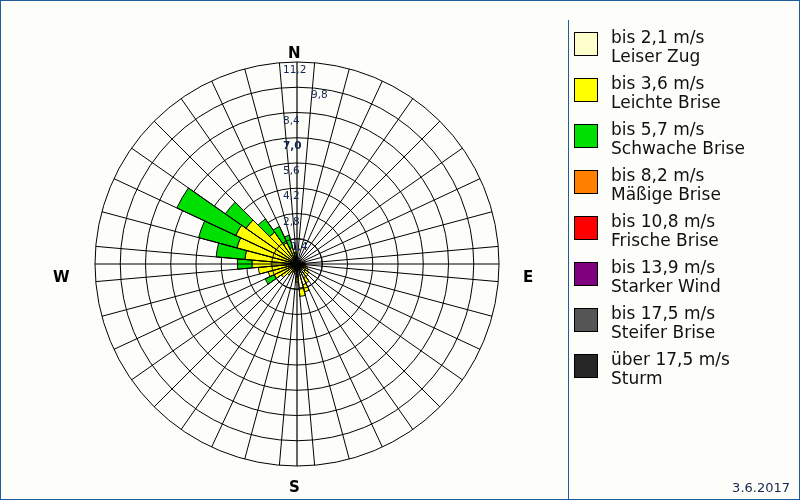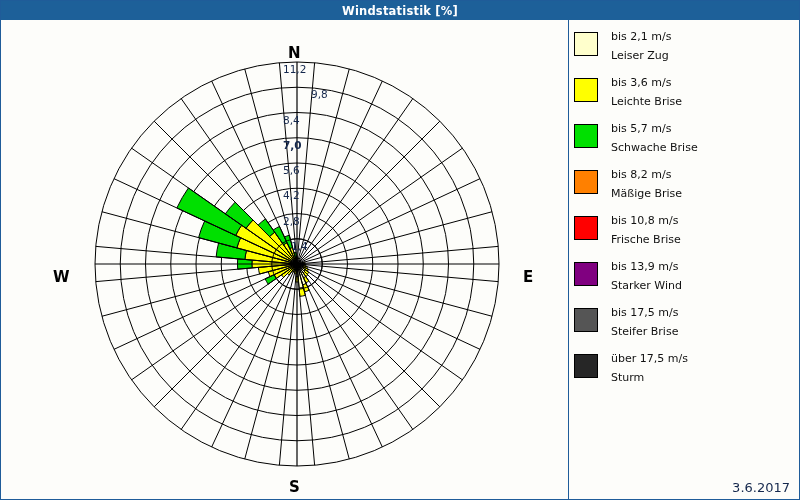--- a/index.html
+++ b/index.html
@@ -66,21 +66,21 @@
   }
   .leg-swatch {
     width: 24px; height: 24px;
     border: 1px solid #000000;
     margin-right: 13px;
     margin-top: 5px;
     flex: 0 0 auto;
   }
   .leg-text { line-height: 18.5px; padding-top: 1px; }
   .leg-l1, .leg-l2 {
-    font-size: 11px;
+    font-size: 17px;
     color: #111111;
     white-space: nowrap;
     display: block;
   }
   
   #vsep {
     position: absolute;
     left: 567px; top: 19px;
     width: 1px; height: 479px;
     background: #1f5c99;
@@ -90,23 +90,20 @@
     right: 9px; bottom: 4px;
     font-size: 13px;
     color: #15284d;
   }
 </style>
 </head>
 <body>
 
 <div id="app">
 
-  <div id="titlebar">
-    <span>Windstatistik [%]</span>
-  </div>
 
   <div id="plot">
     <svg id="rose" width="566" height="479" viewBox="0 0 566 479">
       <g id="grid-layer">
           <circle cx="295" cy="244" r="25.25" fill="#ffffff" stroke="#000000" stroke-width="1"></circle>
           <circle cx="295" cy="244" r="50.50" fill="none" stroke="#000000" stroke-width="1"></circle>
           <circle cx="295" cy="244" r="75.75" fill="none" stroke="#000000" stroke-width="1"></circle>
           <circle cx="295" cy="244" r="101.00" fill="none" stroke="#000000" stroke-width="1"></circle>
           <circle cx="295" cy="244" r="126.25" fill="none" stroke="#000000" stroke-width="1"></circle>
           <circle cx="295" cy="244" r="151.50" fill="none" stroke="#000000" stroke-width="1"></circle>

